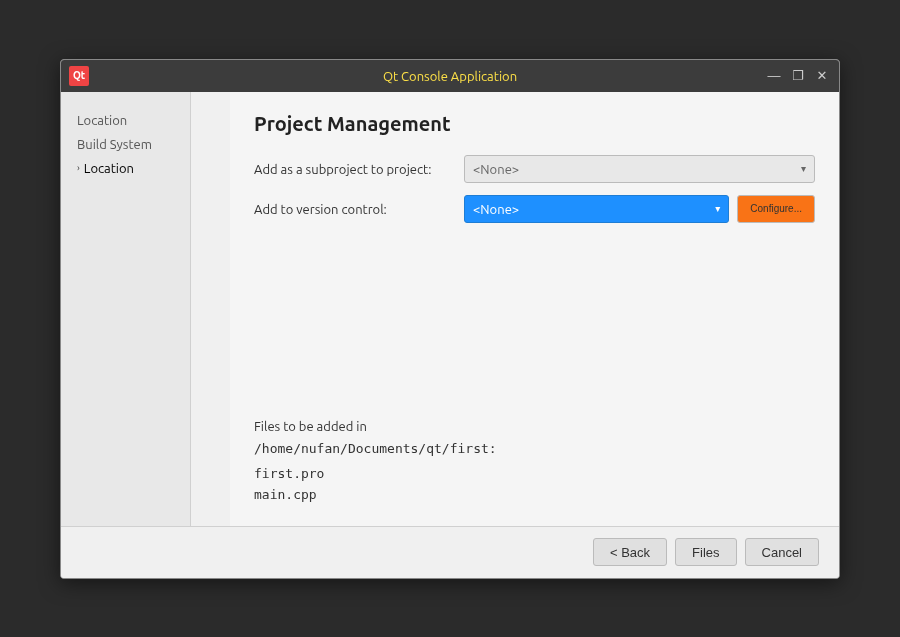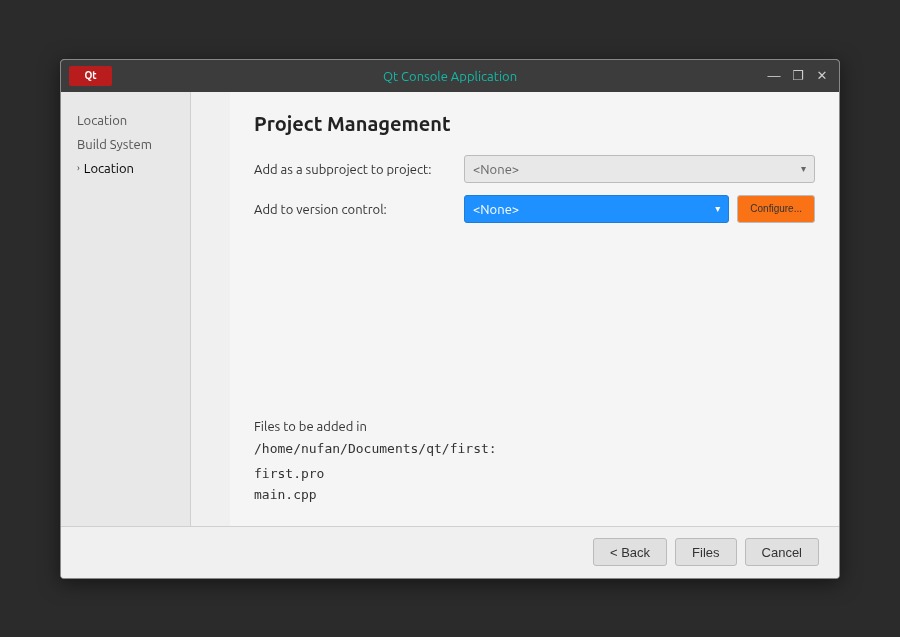--- a/index.html
+++ b/index.html
@@ -30,33 +30,33 @@
     .titlebar {
       background: #3c3c3c;
       height: 32px;
       display: flex;
       align-items: center;
       justify-content: space-between;
       padding: 0 8px;
       flex-shrink: 0;
     }
     .titlebar-logo {
-      width: 43px;
+      width: 20px;
       height: 20px;
-      background: #b91c1c;
+      background: #ef4444;
       border-radius: 2px;
       display: flex;
       align-items: center;
       justify-content: center;
       font-size: 10px;
       font-weight: bold;
       color: white;
     }
     .titlebar-title {
-      color: #14b8a6;
+      color: #fde047;
       font-size: 13px;
       position: absolute;
       left: 50%;
       transform: translateX(-50%);
       text-align: center;
     }
     .titlebar-controls {
       display: flex;
       gap: 6px;
       align-items: center;

